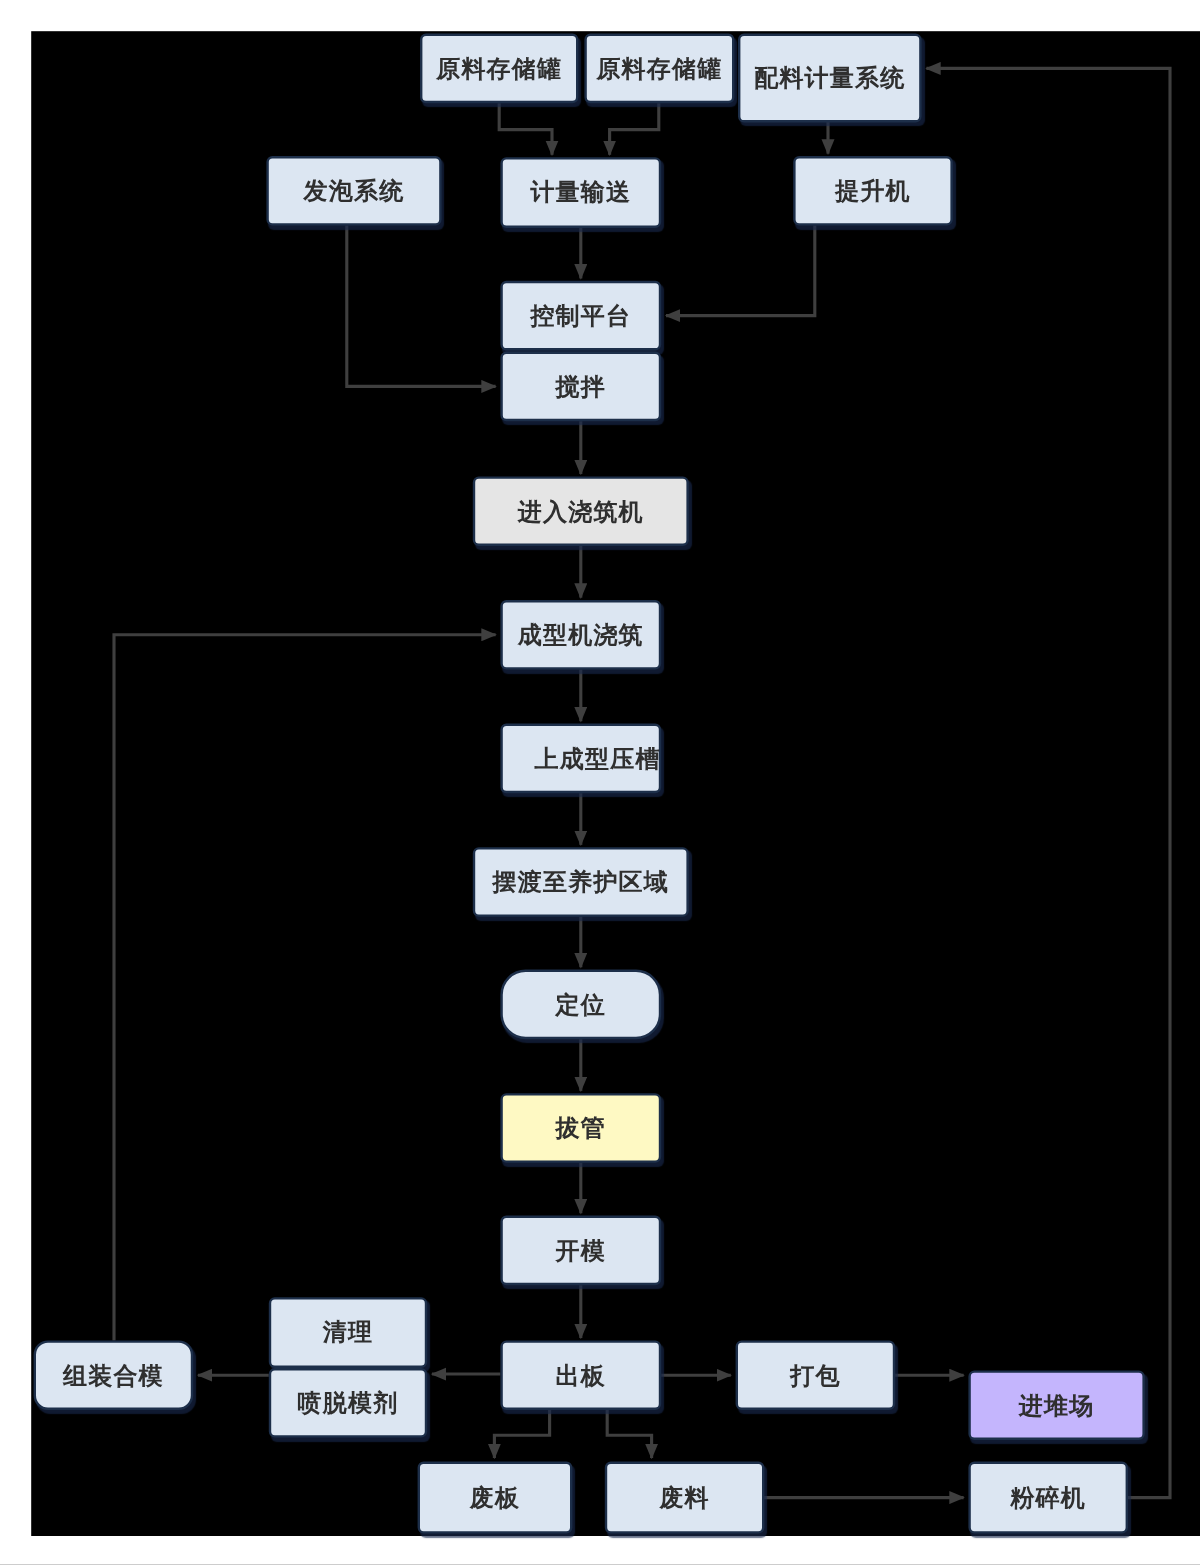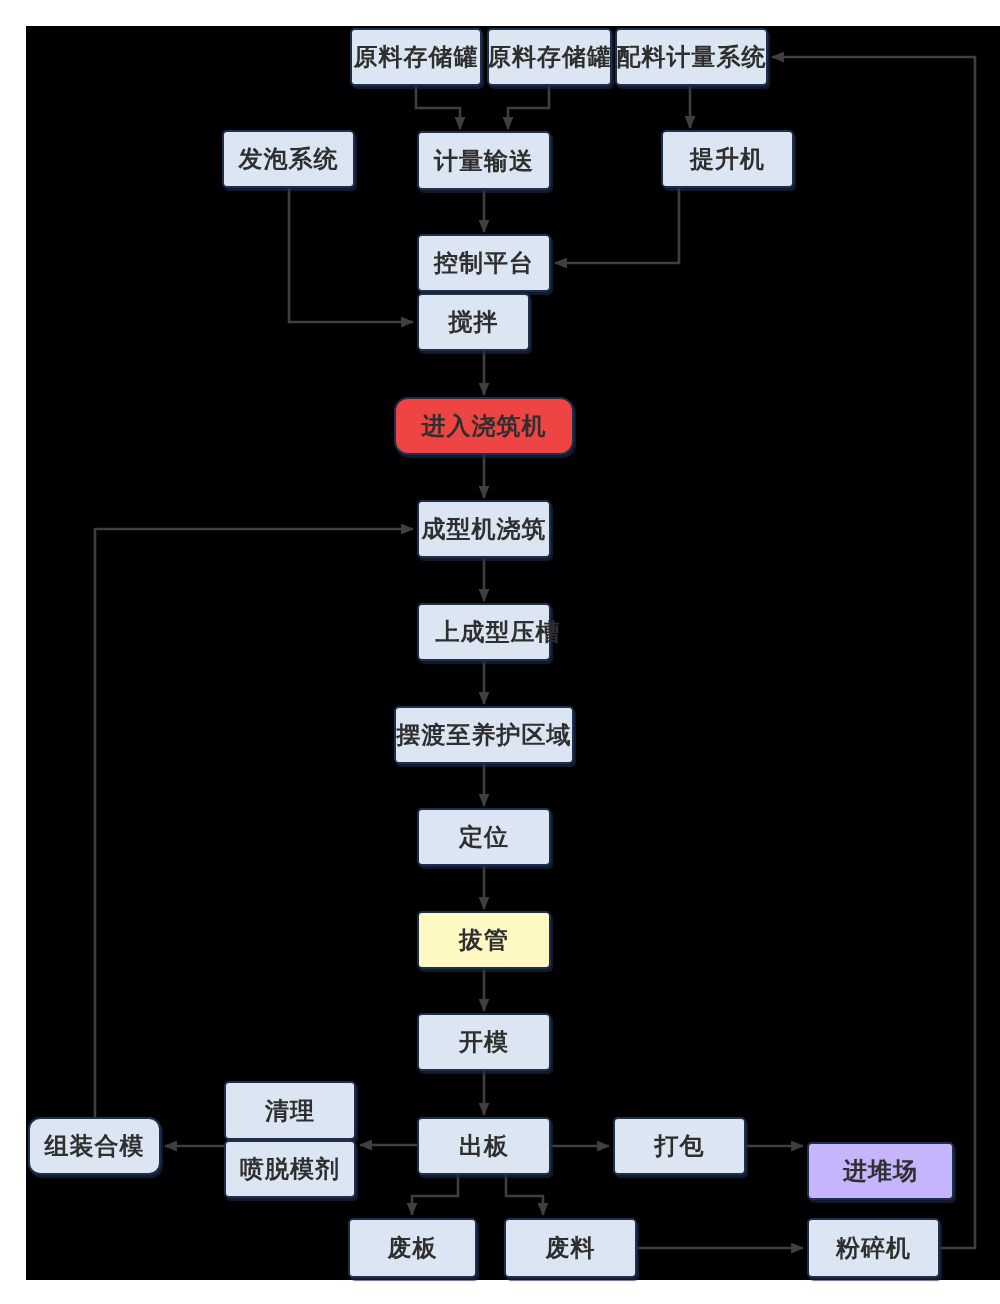--- a/index.html
+++ b/index.html
@@ -9,21 +9,21 @@
   }
   #canvas{
     position:absolute;left:26px;top:26px;width:974px;height:1254px;
     background:#000000;
   }
   #edges{position:absolute;left:0;top:0;width:1000px;height:1304px;pointer-events:none;}
   .node{
     position:absolute;box-sizing:border-box;
     background:#dce6f2;border:2px solid #1d2f4a;border-radius:5px;
     display:flex;align-items:center;justify-content:center;
-    font-weight:bold;font-size:24px;letter-spacing:1px;color:#2f2f2f;
+    font-weight:bold;font-size:20px;letter-spacing:1px;color:#2f2f2f;
     box-shadow:2px 3px 1px rgba(25,40,75,0.65);
     white-space:nowrap;
   }
 </style>
 </head>
 <body>
 
 <div id="canvas"></div>
 
 <svg id="edges" viewBox="0 0 1000 1304" xmlns="http://www.w3.org/2000/svg">
@@ -55,31 +55,31 @@
       <polyline points="458,1175 458,1196 412,1196 412,1215" fill="none" stroke="#3f3f3f" stroke-width="2.6" marker-end="url(#arrow)"></polyline>
       <polyline points="506,1175 506,1196 543,1196 543,1215" fill="none" stroke="#3f3f3f" stroke-width="2.6" marker-end="url(#arrow)"></polyline>
       <polyline points="612,1248 803,1248" fill="none" stroke="#3f3f3f" stroke-width="2.6" marker-end="url(#arrow)"></polyline>
       <polyline points="940,1248 975,1248 975,57 772,57" fill="none" stroke="#3f3f3f" stroke-width="2.6" marker-end="url(#arrow)"></polyline>
     </g>
 </svg>
 
 <div id="nodes">
     <div class="node" style="left: 350px; top: 28px; width: 132px; height: 58px; background: rgb(220, 230, 242); border-color: rgb(29, 47, 74);">原料存储罐</div>
     <div class="node" style="left: 487px; top: 28px; width: 125px; height: 58px; background: rgb(220, 230, 242); border-color: rgb(29, 47, 74);">原料存储罐</div>
-    <div class="node" style="left: 615px; top: 28px; width: 153px; height: 58px; background: rgb(220, 230, 242); border-color: rgb(29, 47, 74);">配料计量系统</div>
-    <div class="node" style="left: 222px; top: 130px; width: 133px; height: 58px; background: rgb(220, 230, 242); border-color: rgb(29, 47, 74);">发泡系统</div>
+    <div class="node" style="left: 615px; top: 28px; width: 153px; height: 74px; background: rgb(220, 230, 242); border-color: rgb(29, 47, 74);">配料计量系统</div>
+    <div class="node" style="left: 222px; top: 130px; width: 146px; height: 58px; background: rgb(220, 230, 242); border-color: rgb(29, 47, 74);">发泡系统</div>
     <div class="node" style="left: 417px; top: 131px; width: 134px; height: 59px; background: rgb(220, 230, 242); border-color: rgb(29, 47, 74);">计量输送</div>
     <div class="node" style="left: 613px; top: 130px; width: 133px; height: 58px; background: rgb(220, 230, 242); border-color: rgb(29, 47, 74); margin-left: 48px;">提升机</div>
     <div class="node" style="left: 417px; top: 234px; width: 134px; height: 58px; background: rgb(220, 230, 242); border-color: rgb(29, 47, 74);">控制平台</div>
-    <div class="node" style="left: 417px; top: 293px; width: 113px; height: 58px; background: rgb(220, 230, 242); border-color: rgb(29, 47, 74);">搅拌</div>
-    <div class="node" style="left: 394px; top: 397px; width: 180px; height: 58px; background: #ef4444; border-color: rgb(29, 47, 74); border-radius: 14px;">进入浇筑机</div>
+    <div class="node" style="left: 417px; top: 293px; width: 134px; height: 58px; background: rgb(220, 230, 242); border-color: rgb(29, 47, 74);">搅拌</div>
+    <div class="node" style="left: 394px; top: 397px; width: 180px; height: 58px; background: #e5e5e5; border-color: rgb(29, 47, 74);">进入浇筑机</div>
     <div class="node" style="left: 417px; top: 500px; width: 134px; height: 58px; background: rgb(220, 230, 242); border-color: rgb(29, 47, 74);">成型机浇筑</div>
     <div class="node" style="left: 417px; top: 603px; width: 134px; height: 58px; background: rgb(220, 230, 242); border-color: rgb(29, 47, 74); padding-left: 28px;">上成型压槽</div>
     <div class="node" style="left: 394px; top: 706px; width: 180px; height: 58px; background: rgb(220, 230, 242); border-color: rgb(29, 47, 74);">摆渡至养护区域</div>
-    <div class="node" style="left: 417px; top: 808px; width: 134px; height: 58px; background: rgb(220, 230, 242); border-color: rgb(29, 47, 74);">定位</div>
+    <div class="node" style="left: 417px; top: 808px; width: 134px; height: 58px; background: rgb(220, 230, 242); border-color: rgb(29, 47, 74); border-radius: 21px;">定位</div>
     <div class="node" style="left: 417px; top: 911px; width: 134px; height: 58px; background: #fef9c3; border-color: rgb(29, 47, 74);">拔管</div>
     <div class="node" style="left: 417px; top: 1013px; width: 134px; height: 58px; background: rgb(220, 230, 242); border-color: rgb(29, 47, 74);">开模</div>
     <div class="node" style="left: 224px; top: 1081px; width: 132px; height: 59px; background: rgb(220, 230, 242); border-color: rgb(29, 47, 74);">清理</div>
     <div class="node" style="left: 224px; top: 1140px; width: 132px; height: 58px; background: rgb(220, 230, 242); border-color: rgb(29, 47, 74);">喷脱模剂</div>
     <div class="node" style="left: 28px; top: 1117px; width: 133px; height: 58px; background: rgb(220, 230, 242); border-color: rgb(29, 47, 74); border-radius: 12px;">组装合模</div>
     <div class="node" style="left: 417px; top: 1117px; width: 134px; height: 58px; background: rgb(220, 230, 242); border-color: rgb(29, 47, 74);">出板</div>
     <div class="node" style="left: 613px; top: 1117px; width: 133px; height: 58px; background: rgb(220, 230, 242); border-color: rgb(29, 47, 74);">打包</div>
     <div class="node" style="left: 807px; top: 1142px; width: 147px; height: 58px; background: #c4b5fd; border-color: rgb(29, 47, 74);">进堆场</div>
     <div class="node" style="left: 348px; top: 1218px; width: 129px; height: 60px; background: rgb(220, 230, 242); border-color: rgb(29, 47, 74);">废板</div>
     <div class="node" style="left: 479px; top: 1218px; width: 133px; height: 60px; background: rgb(220, 230, 242); border-color: rgb(29, 47, 74); margin-left: 25px;">废料</div>

